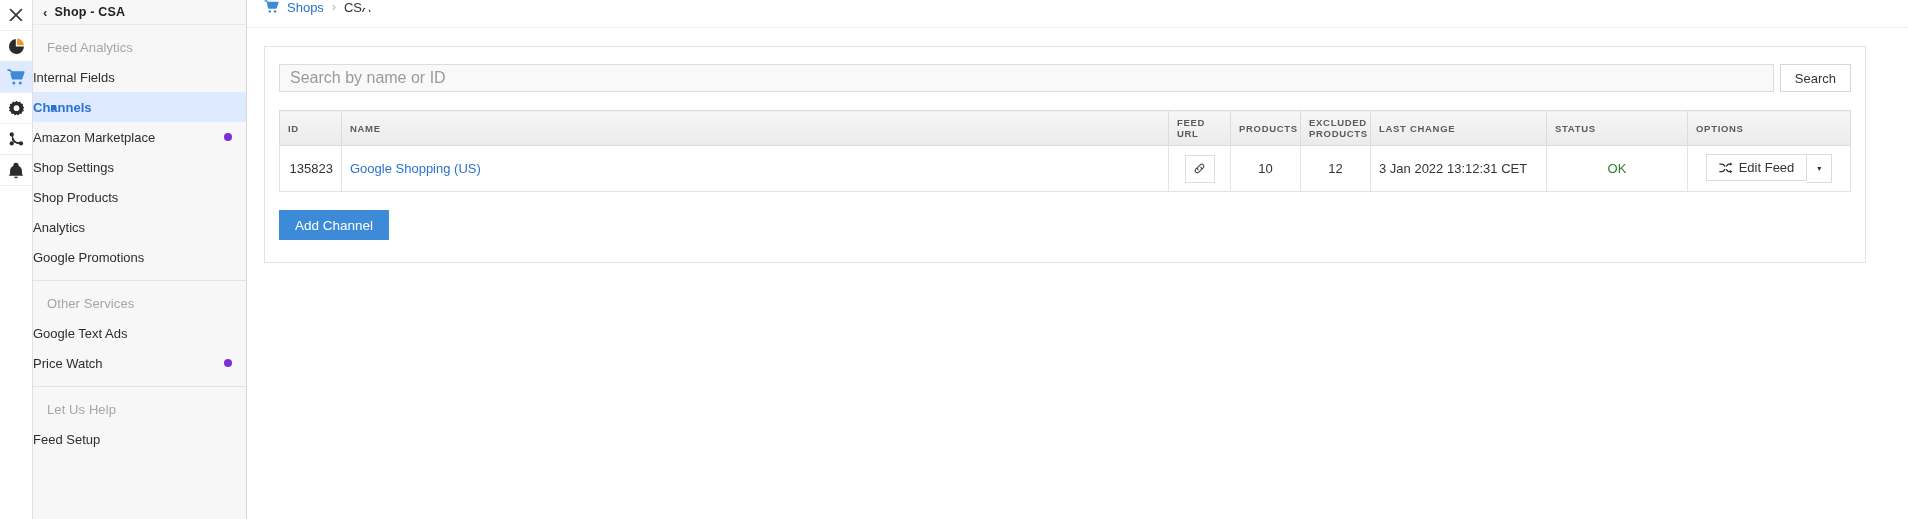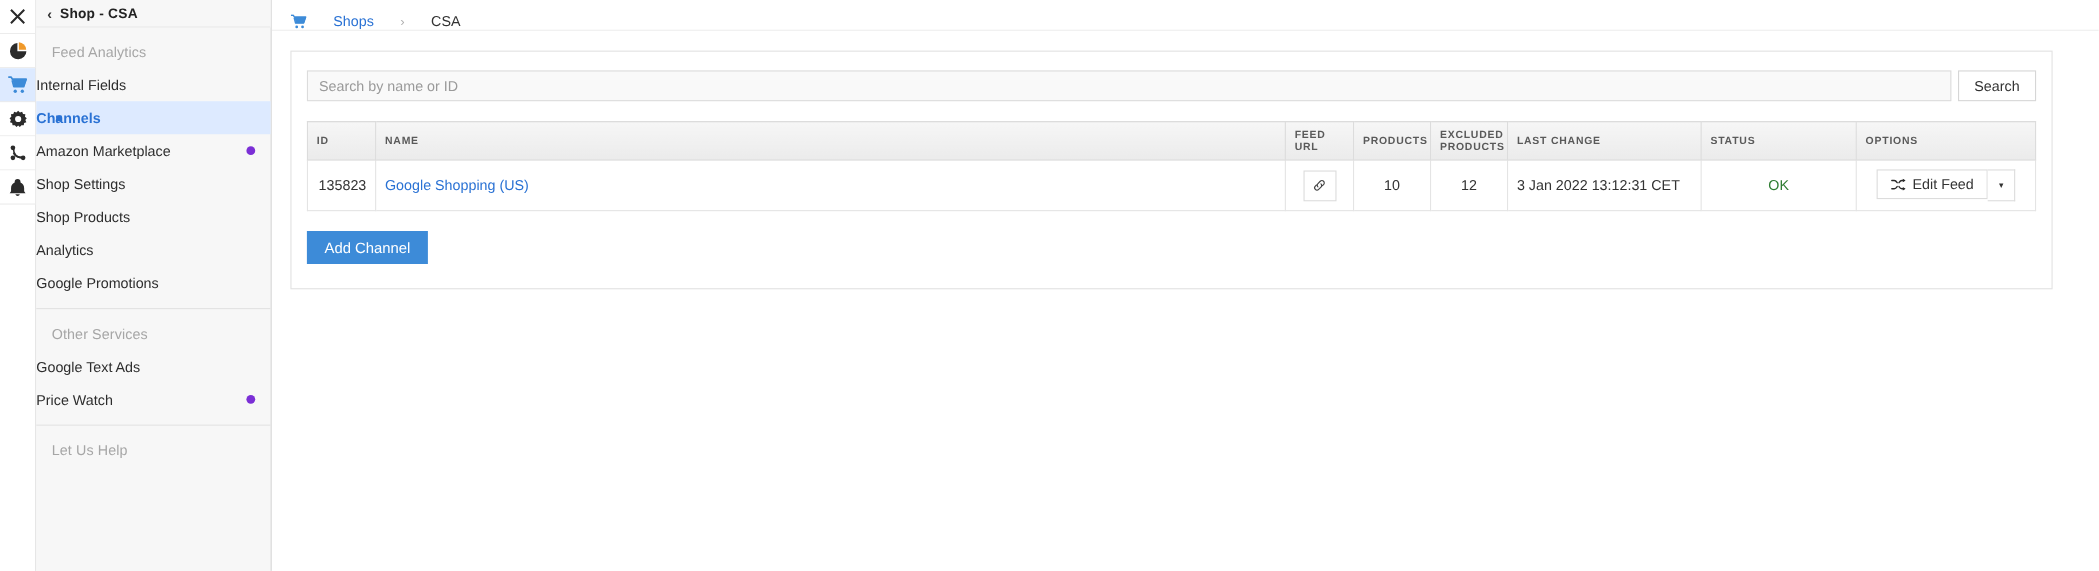--- a/index.html
+++ b/index.html
@@ -125,23 +125,23 @@
   .main {
     flex: 1;
     display: flex;
     flex-direction: column;
     background: #ffffff;
     min-width: 0;
   }
   .breadcrumb-bar {
     height: 27px;
     display: flex;
-    align-items: flex-end;
+    align-items: flex-start;
     padding-left: 17px;
-    gap: 24px;
+    gap: 8px;
     border-bottom: 1px solid #eeeeee;
     font-size: 13px;
   }
   .bc-link {
     color: #2a72d4;
     cursor: pointer;
     text-decoration: none;
   }
   .bc-sep { color: #b0b0b0; font-size: 12px; }
   .bc-current { color: #333; }
@@ -159,21 +159,21 @@
   .search-row {
     display: flex;
     margin-bottom: 18px;
   }
   .search-input {
     flex: 1;
     height: 28px;
     border: 1px solid #dcdcdc;
     background: #f9f9f9;
     padding: 0 10px;
-    font-size: 13px;
+    font-size: 16px;
     font-family: "Liberation Sans", sans-serif;
     color: #333;
     box-sizing: border-box;
     outline: none;
   }
   .search-input::placeholder { color: #9a9a9a; }
   .search-btn {
     height: 28px;
     padding: 0 14px;
     margin-left: 6px;
@@ -380,20 +380,23 @@
       <span>Google Text Ads</span>
     </div>
     <div class="sidebar-item">
       <span>Price Watch</span>
       <span class="item-dot"></span>
     </div>
 
     <div class="sidebar-divider"></div>
 
     <div class="sidebar-group-label">Let Us Help</div>
+    <div class="sidebar-item">
+      <span>Feed Setup</span>
+    </div>
   </div>
 
   <div class="main">
 
     <div class="breadcrumb-bar">
       <span>
         <svg width="15" height="14" viewBox="0 0 20 19" aria-hidden="true" style="display:block">
           <path d="M0.5 1.2h3l1.1 2.1h14.1l-2.6 7.6H6.2L4.5 4.4" fill="none" stroke="#3d8bd8" stroke-width="1.8" stroke-linejoin="round"></path>
           <path d="M4.8 3.3h14.4l-2.6 7.6H6.4z" fill="#3d8bd8"></path>
           <circle cx="7.6" cy="15.6" r="1.7" fill="#3d8bd8"></circle>

